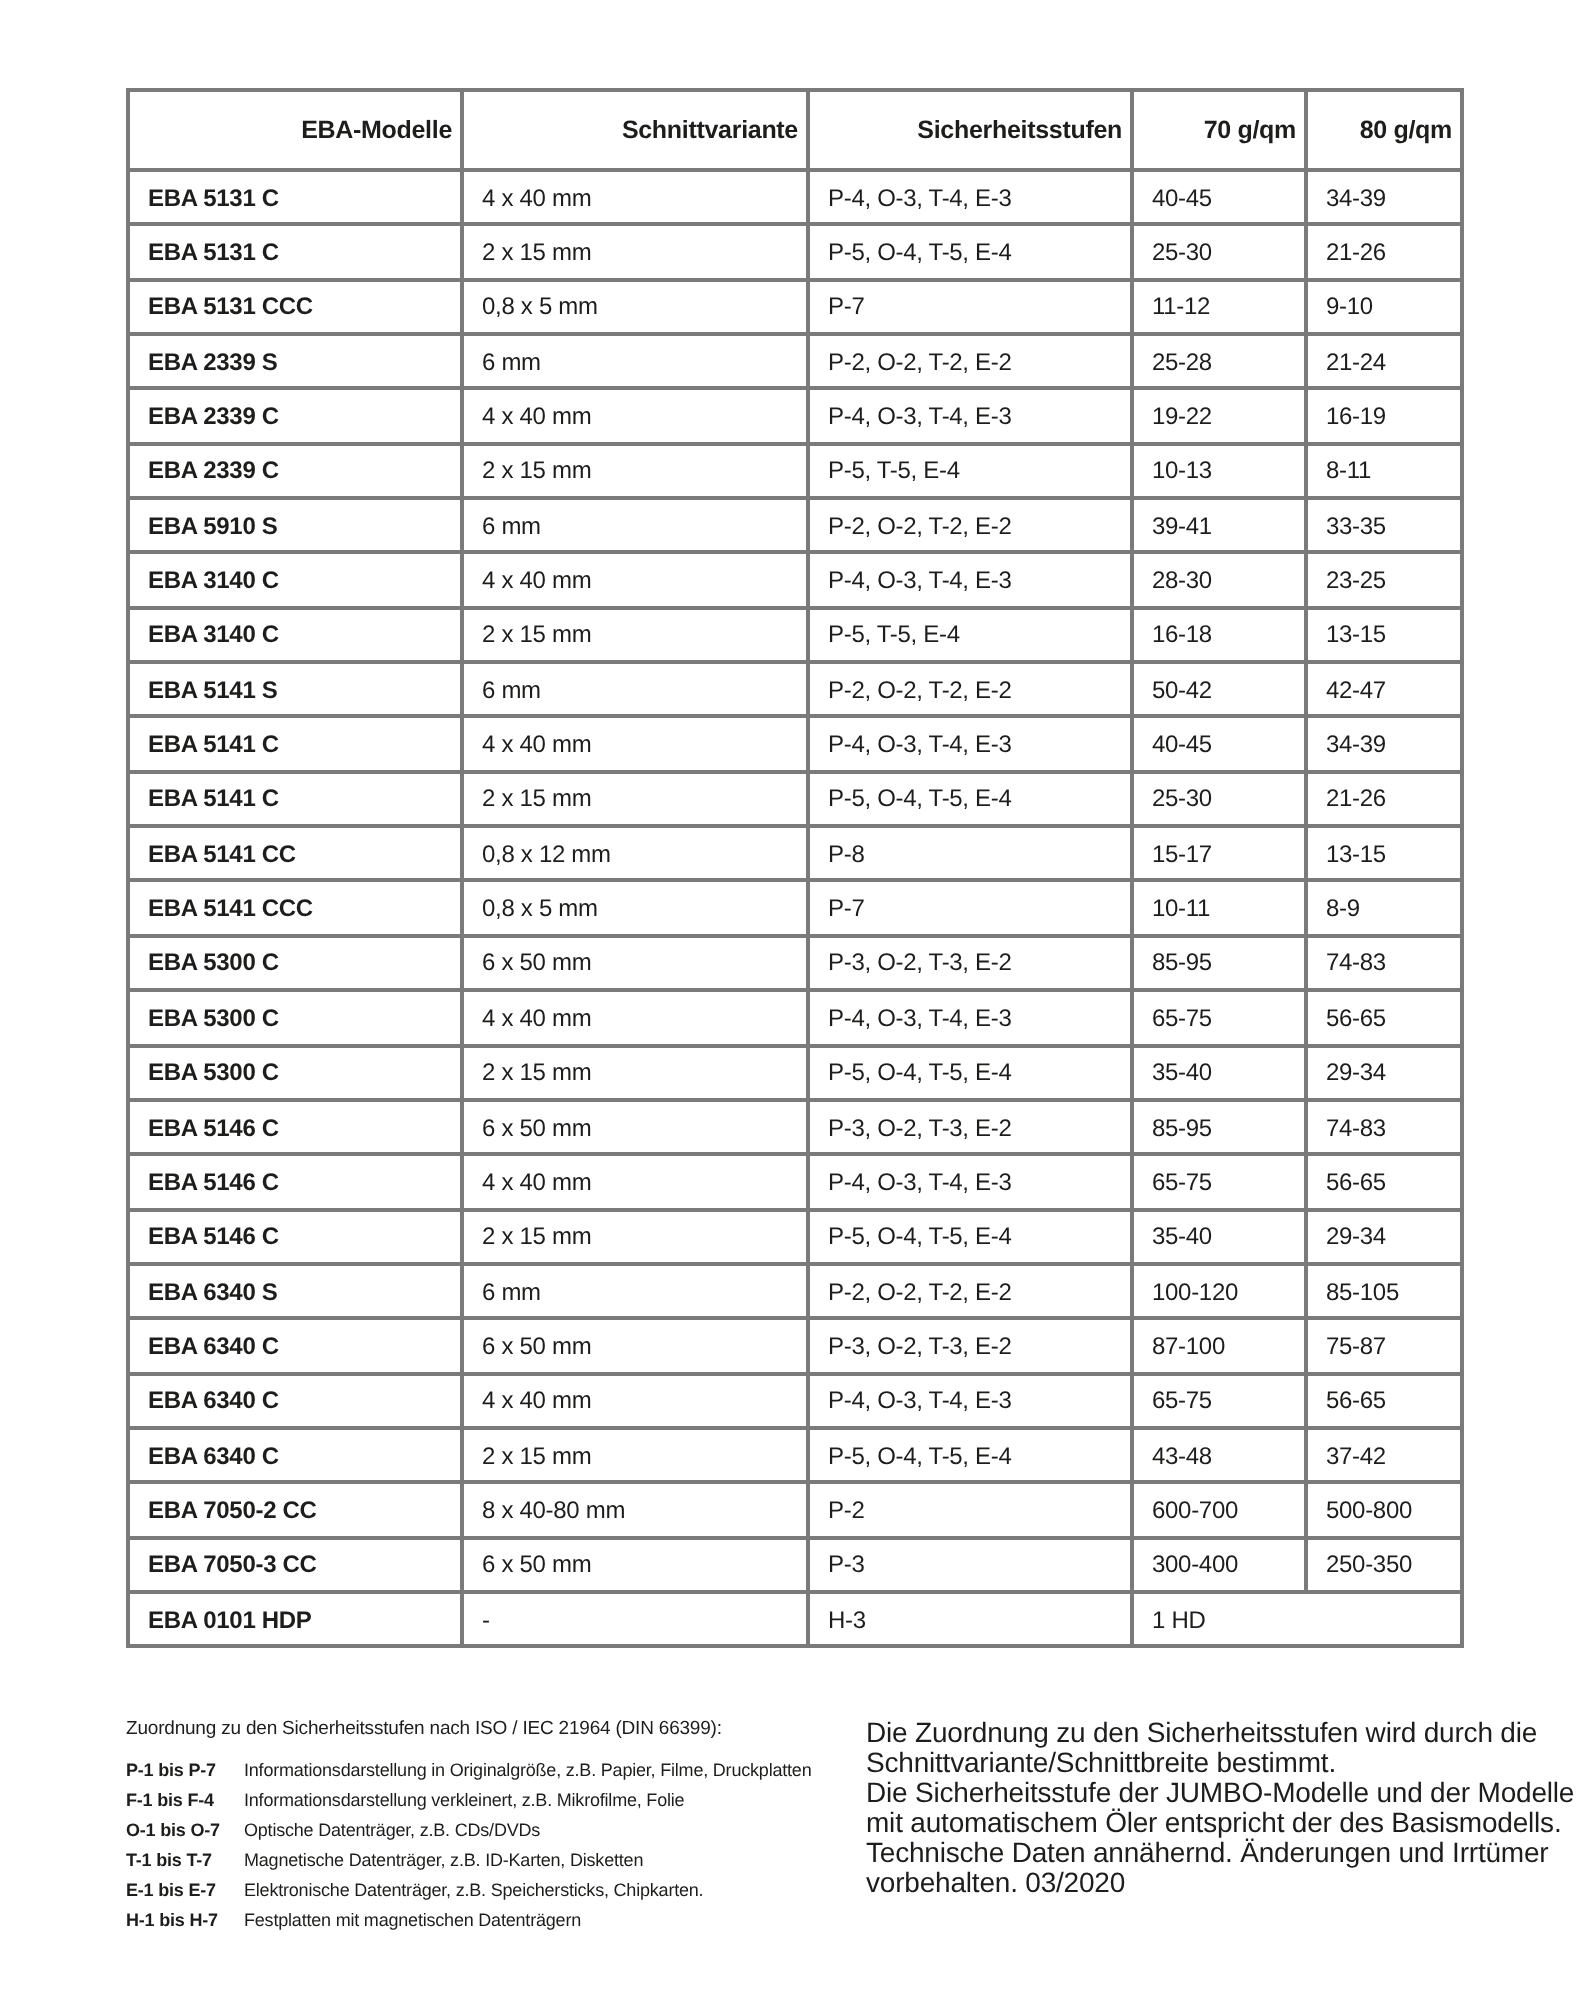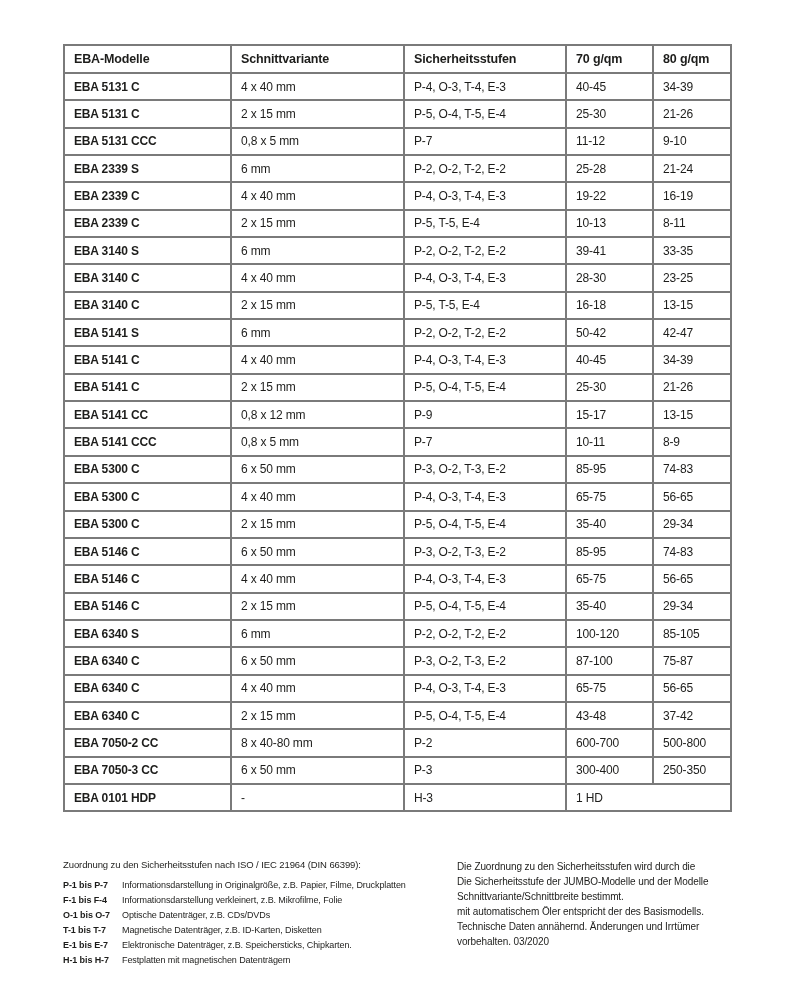--- a/index.html
+++ b/index.html
@@ -24,30 +24,30 @@
   .models th,.models td{
     border-right:2px solid var(--bd);
     border-bottom:2px solid var(--bd);
     box-sizing:border-box;
     padding:0 4px 0 9px;
     font-size:12px;
     letter-spacing:-0.15px;
     white-space:nowrap;overflow:hidden;
     text-align:left;vertical-align:middle;
   }
-  .models th{height:28px;font-weight:700;font-size:12.5px;}
+  .models th{height:40px;font-weight:700;font-size:12.5px;text-align:right;}
   .models td{height:27.35px;}
   .models td.c1{font-weight:700;margin-top:41px;}
 
   .legend{position:absolute;left:63px;top:859px;font-size:9px;letter-spacing:-0.1px;}
   .legend-title{font-weight:400;font-size:9.5px;margin-bottom:8px;white-space:nowrap;}
   .legend-item{line-height:15px;white-space:nowrap;}
   .legend-item .term{display:inline-block;width:59px;font-weight:700;}
 
-  .notes{position:absolute;left:457px;top:859px;font-size:10px;line-height:15px;letter-spacing:-0.1px;}
+  .notes{position:absolute;left:433px;top:859px;font-size:14px;line-height:15px;letter-spacing:-0.1px;}
   .notes .note-line{white-space:nowrap;}
 </style>
 </head>
 <body>
 
 <div class="page">
 
   <table class="models">
     <colgroup>
       <col style="width:167px">
@@ -102,21 +102,21 @@
           <td>16-19</td>
         </tr>
         <tr>
           <td class="c1">EBA 2339 C</td>
           <td>2 x 15 mm</td>
           <td>P-5, T-5, E-4</td>
           <td>10-13</td>
           <td>8-11</td>
         </tr>
         <tr>
-          <td class="c1">EBA 3140 S</td>
+          <td class="c1">EBA 5910 S</td>
           <td>6 mm</td>
           <td>P-2, O-2, T-2, E-2</td>
           <td>39-41</td>
           <td>33-35</td>
         </tr>
         <tr>
           <td class="c1">EBA 3140 C</td>
           <td>4 x 40 mm</td>
           <td>P-4, O-3, T-4, E-3</td>
           <td>28-30</td>
@@ -146,21 +146,21 @@
         <tr>
           <td class="c1">EBA 5141 C</td>
           <td>2 x 15 mm</td>
           <td>P-5, O-4, T-5, E-4</td>
           <td>25-30</td>
           <td>21-26</td>
         </tr>
         <tr>
           <td class="c1">EBA 5141 CC</td>
           <td>0,8 x 12 mm</td>
-          <td>P-9</td>
+          <td>P-8</td>
           <td>15-17</td>
           <td>13-15</td>
         </tr>
         <tr>
           <td class="c1">EBA 5141 CCC</td>
           <td>0,8 x 5 mm</td>
           <td>P-7</td>
           <td>10-11</td>
           <td>8-9</td>
         </tr>
@@ -264,20 +264,20 @@
         <div class="legend-item"><span class="term">F-1 bis F-4</span><span class="desc">Informationsdarstellung verkleinert, z.B. Mikrofilme, Folie</span></div>
         <div class="legend-item"><span class="term">O-1 bis O-7</span><span class="desc">Optische Datenträger, z.B. CDs/DVDs</span></div>
         <div class="legend-item"><span class="term">T-1 bis T-7</span><span class="desc">Magnetische Datenträger, z.B. ID-Karten, Disketten</span></div>
         <div class="legend-item"><span class="term">E-1 bis E-7</span><span class="desc">Elektronische Datenträger, z.B. Speichersticks, Chipkarten.</span></div>
         <div class="legend-item"><span class="term">H-1 bis H-7</span><span class="desc">Festplatten mit magnetischen Datenträgern</span></div>
       </div>
   </div>
 
   <div class="notes">
       <div class="note-line">Die Zuordnung zu den Sicherheitsstufen wird durch die</div>
+      <div class="note-line">Schnittvariante/Schnittbreite bestimmt.</div>
       <div class="note-line">Die Sicherheitsstufe der JUMBO-Modelle und der Modelle</div>
-      <div class="note-line">Schnittvariante/Schnittbreite bestimmt.</div>
       <div class="note-line">mit automatischem Öler entspricht der des Basismodells.</div>
       <div class="note-line">Technische Daten annähernd. Änderungen und Irrtümer</div>
       <div class="note-line">vorbehalten. 03/2020</div>
     </div>
 
 </div>
 
 </body></html>

